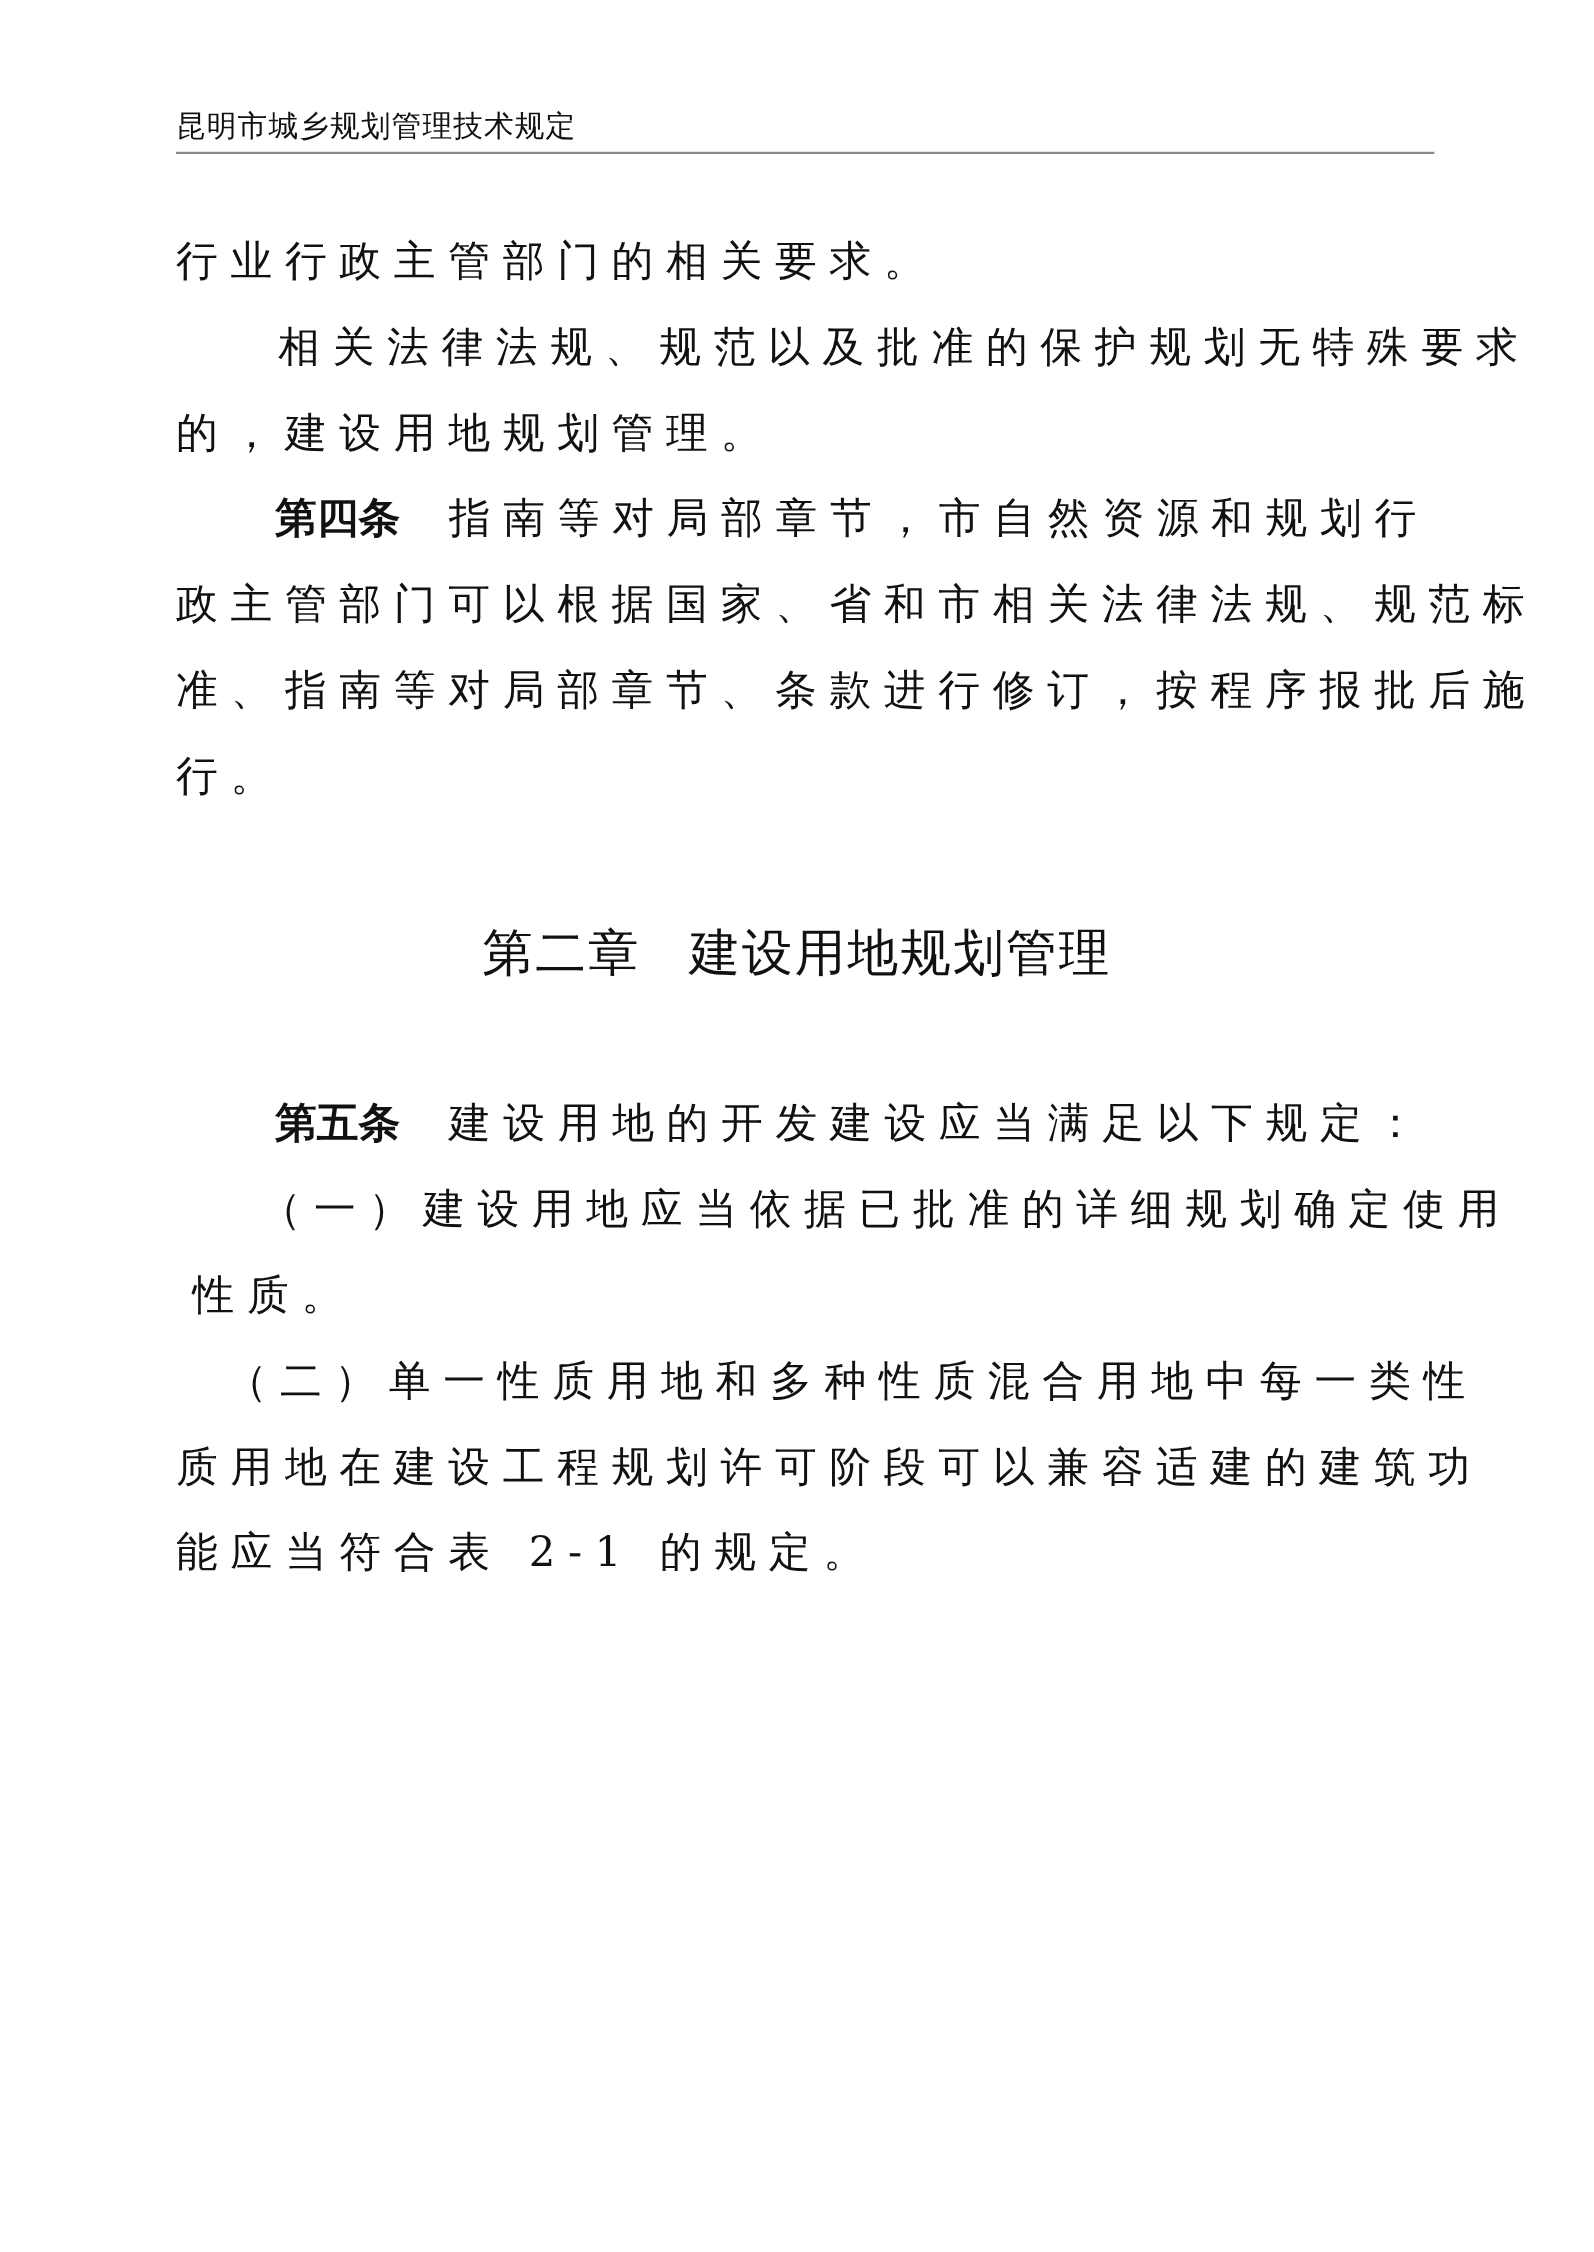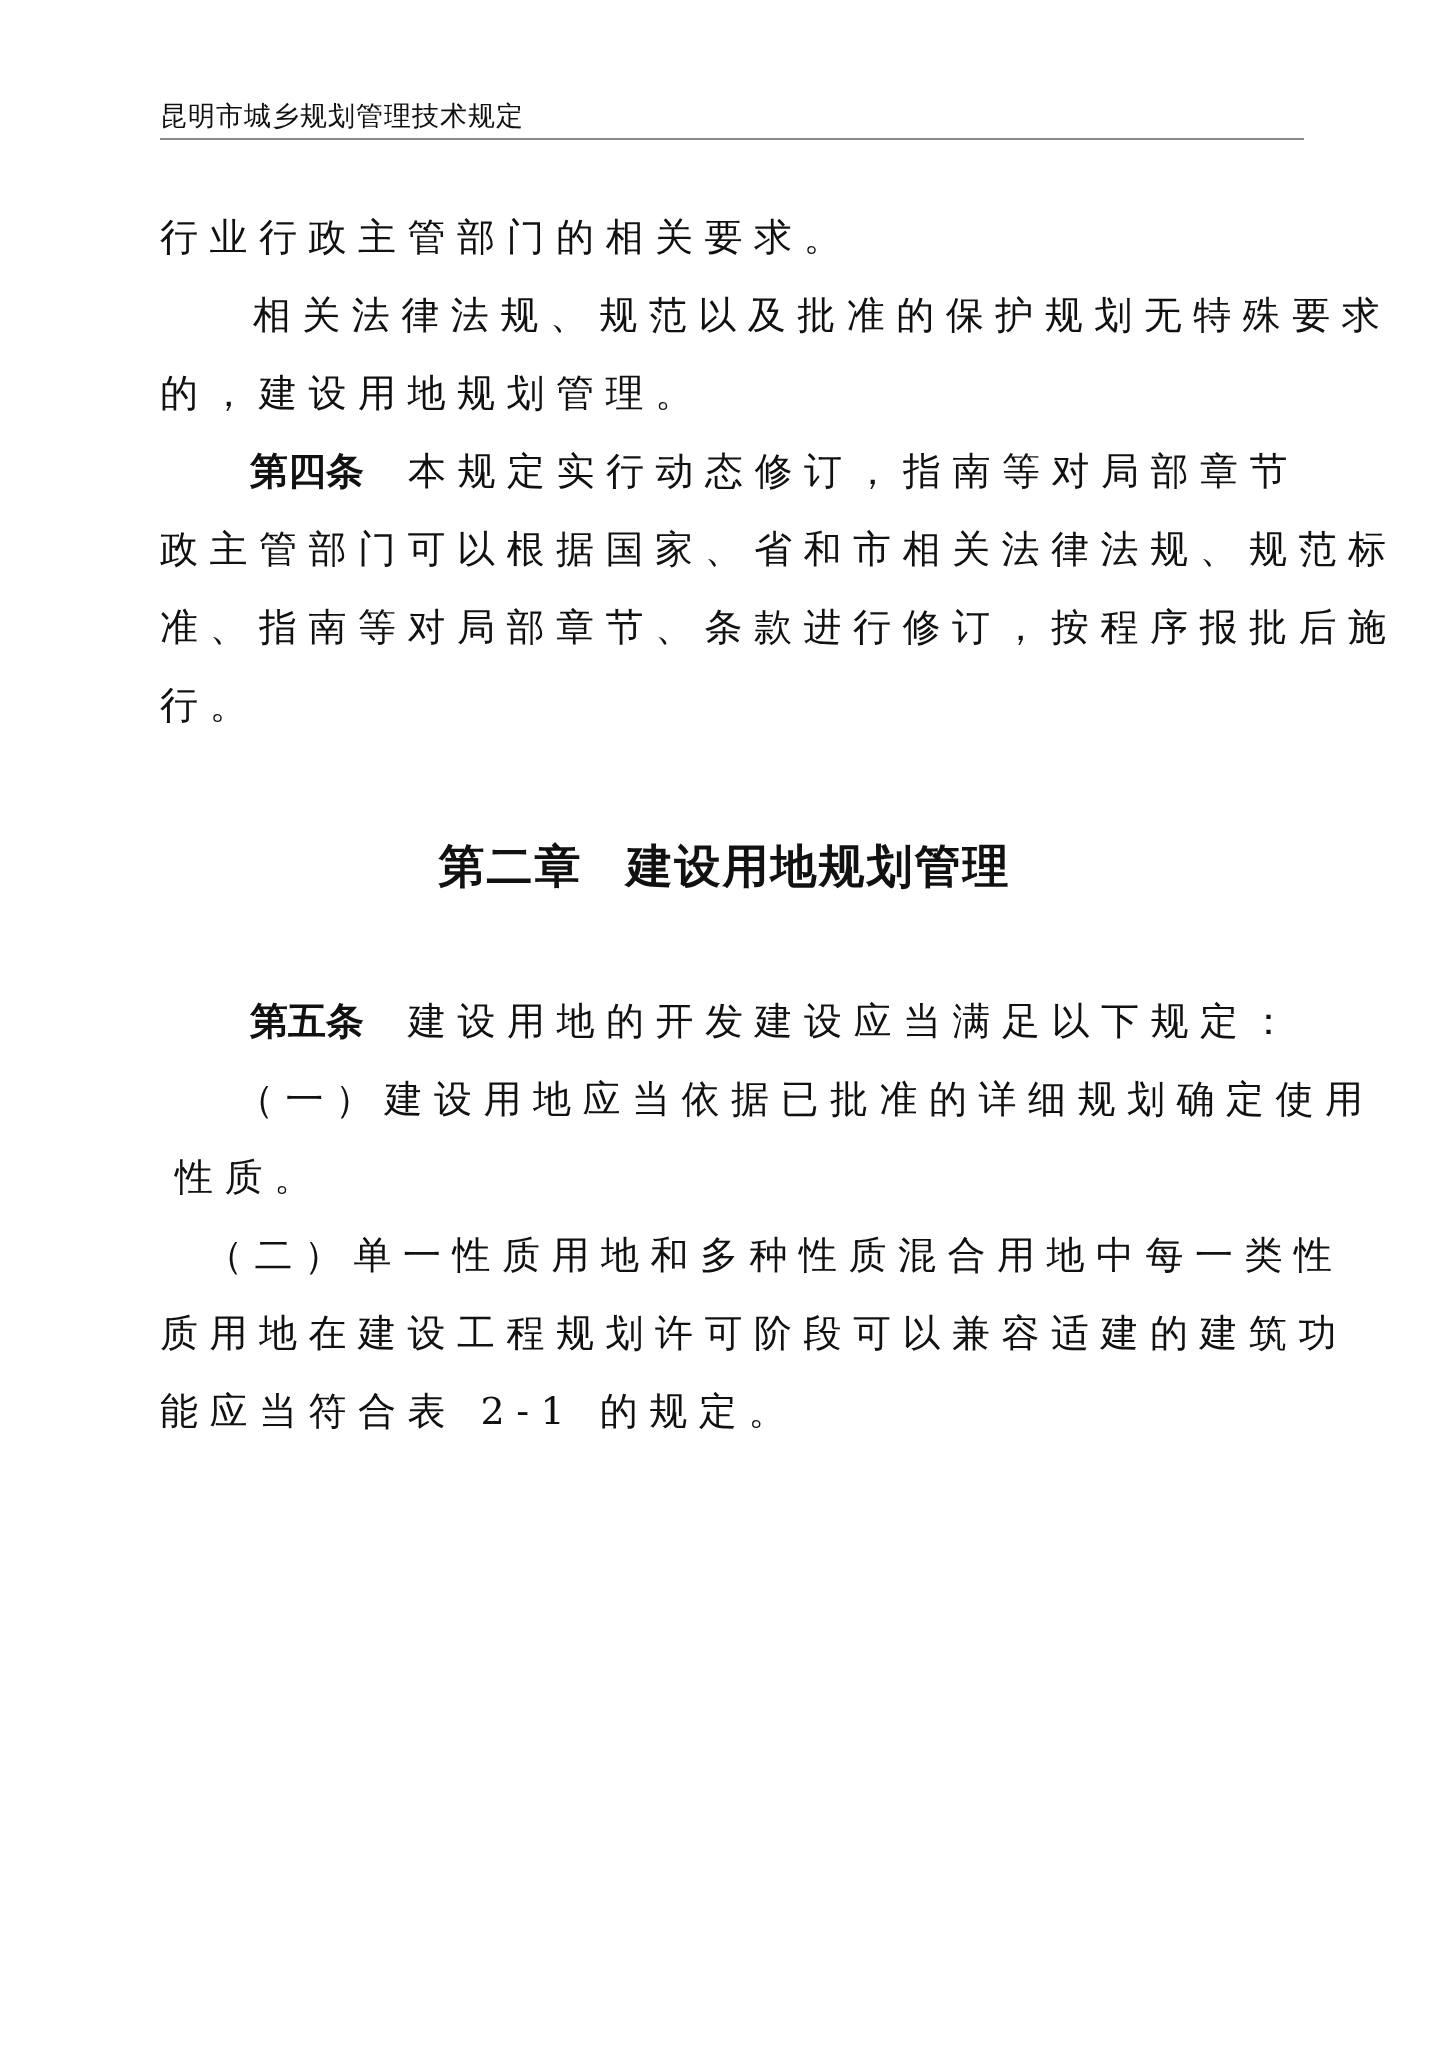--- a/index.html
+++ b/index.html
@@ -5,39 +5,39 @@
   html, body { margin: 0; padding: 0; background: #ffffff; }
   body { width: 1449px; height: 2047px; position: relative; overflow: hidden;
          font-family: "DejaVu Serif", "Liberation Serif", serif; color: #111; }
   .header { position: absolute; left: 160px; top: 96px; width: 1144px; }
   .header-title { font-size: 27px; letter-spacing: 1px; line-height: 40px; color: #111; }
   .header-rule { position: absolute; left: 0; top: 42px; width: 1144px; height: 2px; background: #888; }
   .line { position: absolute; left: 160px; width: 1140px; font-size: 38px; line-height: 50px;
           white-space: nowrap; letter-spacing: 11.5px; }
   .bold { font-family: "DejaVu Sans", "Liberation Sans", sans-serif; font-weight: bold; letter-spacing: 0; }
   .chapter { position: absolute; left: 0; width: 1449px; text-align: center; top: 836px;
-             font-family: "DejaVu Sans", "Liberation Sans", sans-serif; font-weight: bold;
+             font-family: "DejaVu Sans", "Liberation Sans", sans-serif; font-weight: normal;
              font-size: 46px; line-height: 60px; letter-spacing: 2px; }
   .gap { display: inline-block; width: 44px; }
 </style>
 </head>
 <body>
 
 <div class="header">
   <div class="header-title">昆明市城乡规划管理技术规定</div>
   <div class="header-rule"></div>
 </div>
 
 <div class="line" style="top:212px;">行业行政主管部门的相关要求。</div>
 
 <div class="line" style="top:290px; left:252px;text-align:center;">相关法律法规、规范以及批准的保护规划无特殊要求</div>
 <div class="line" style="top:368px;">的，建设用地规划管理。</div>
 
 <div class="line" style="top:446px; left:250px;">
-  <span class="bold">第四条</span><span class="gap"></span><span>本规定实行动态修订，指南等对局部章节</span>
+  <span class="bold">第四条</span><span class="gap"></span><span>指南等对局部章节，市自然资源和规划行</span>
 </div>
 <div class="line" style="top:524px;">政主管部门可以根据国家、省和市相关法律法规、规范标</div>
 <div class="line" style="top:602px;">准、指南等对局部章节、条款进行修订，按程序报批后施</div>
 <div class="line" style="top:680px;">行。</div>
 
 <div class="chapter">
   <span>第二章</span><span class="gap"></span><span>建设用地规划管理</span>
 </div>
 
 <div class="line" style="top:996px; left:250px;">

